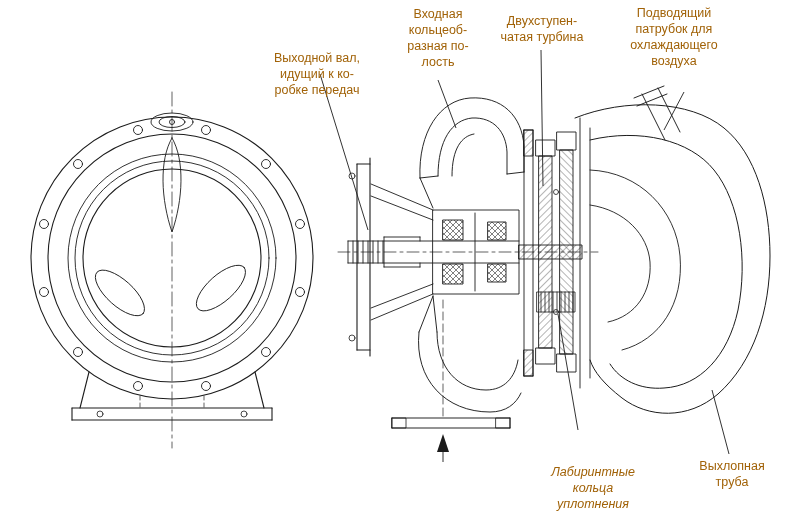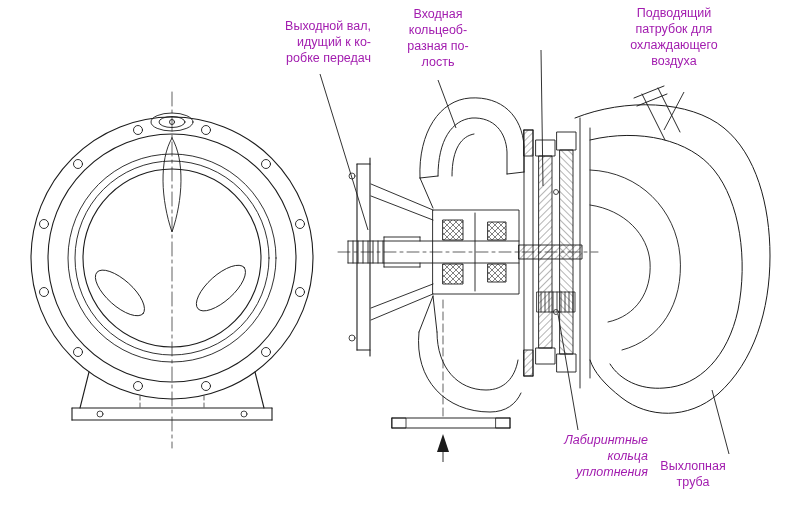--- a/index.html
+++ b/index.html
@@ -8,25 +8,25 @@
     width:800px;height:518px;
     background:#ffffff;
     font-family:"Liberation Sans", sans-serif;
     overflow:hidden;
   }
   .figure svg{position:absolute;left:0;top:0;}
   .label{
     position:absolute;
     font-size:12.5px;
     line-height:1.28;
-    color:#a21caf;
+    color:#a16207;
     white-space:pre-line;
   }
   .ta-c{text-align:center;}
-  .ta-l{text-align:right;}
+  .ta-l{text-align:center;margin-top:32px;}
 </style>
 </head>
 <body>
 
 <div class="figure">
 
   <svg width="800" height="518" viewBox="0 0 800 518">
     <defs>
       <pattern id="hatch45" width="5" height="5" patternUnits="userSpaceOnUse" patternTransform="rotate(45)">
         <line x1="0" y1="0" x2="0" y2="5" stroke="#2a2a2a" stroke-width="0.7"></line>
@@ -184,26 +184,28 @@
 
   <div class="label ta-l" style="left:263px;top:18px;width:108px;">Выходной вал,
 идущий к ко-
 робке передач</div>
 
   <div class="label ta-c" style="left:396px;top:6px;width:84px;">Входная
 кольцеоб-
 разная по-
 лость</div>
 
+  <div class="label ta-c" style="left:490px;top:13px;width:104px;">Двухступен-
+чатая турбина</div>
 
   <div class="label ta-c" style="left:618px;top:5px;width:112px;">Подводящий
 патрубок для
 охлаждающего
 воздуха</div>
 
 
   <div class="label ta-l" style="left:538px;top:432px;width:110px;font-style:italic;">Лабиринтные
 кольца
 уплотнения</div>
 
-  <div class="label ta-c" style="left:651px;top:458px;width:84px;">Выхлопная
+  <div class="label ta-c" style="left:690px;top:458px;width:84px;">Выхлопная
 труба</div>
 </div>
 
 </body></html>

